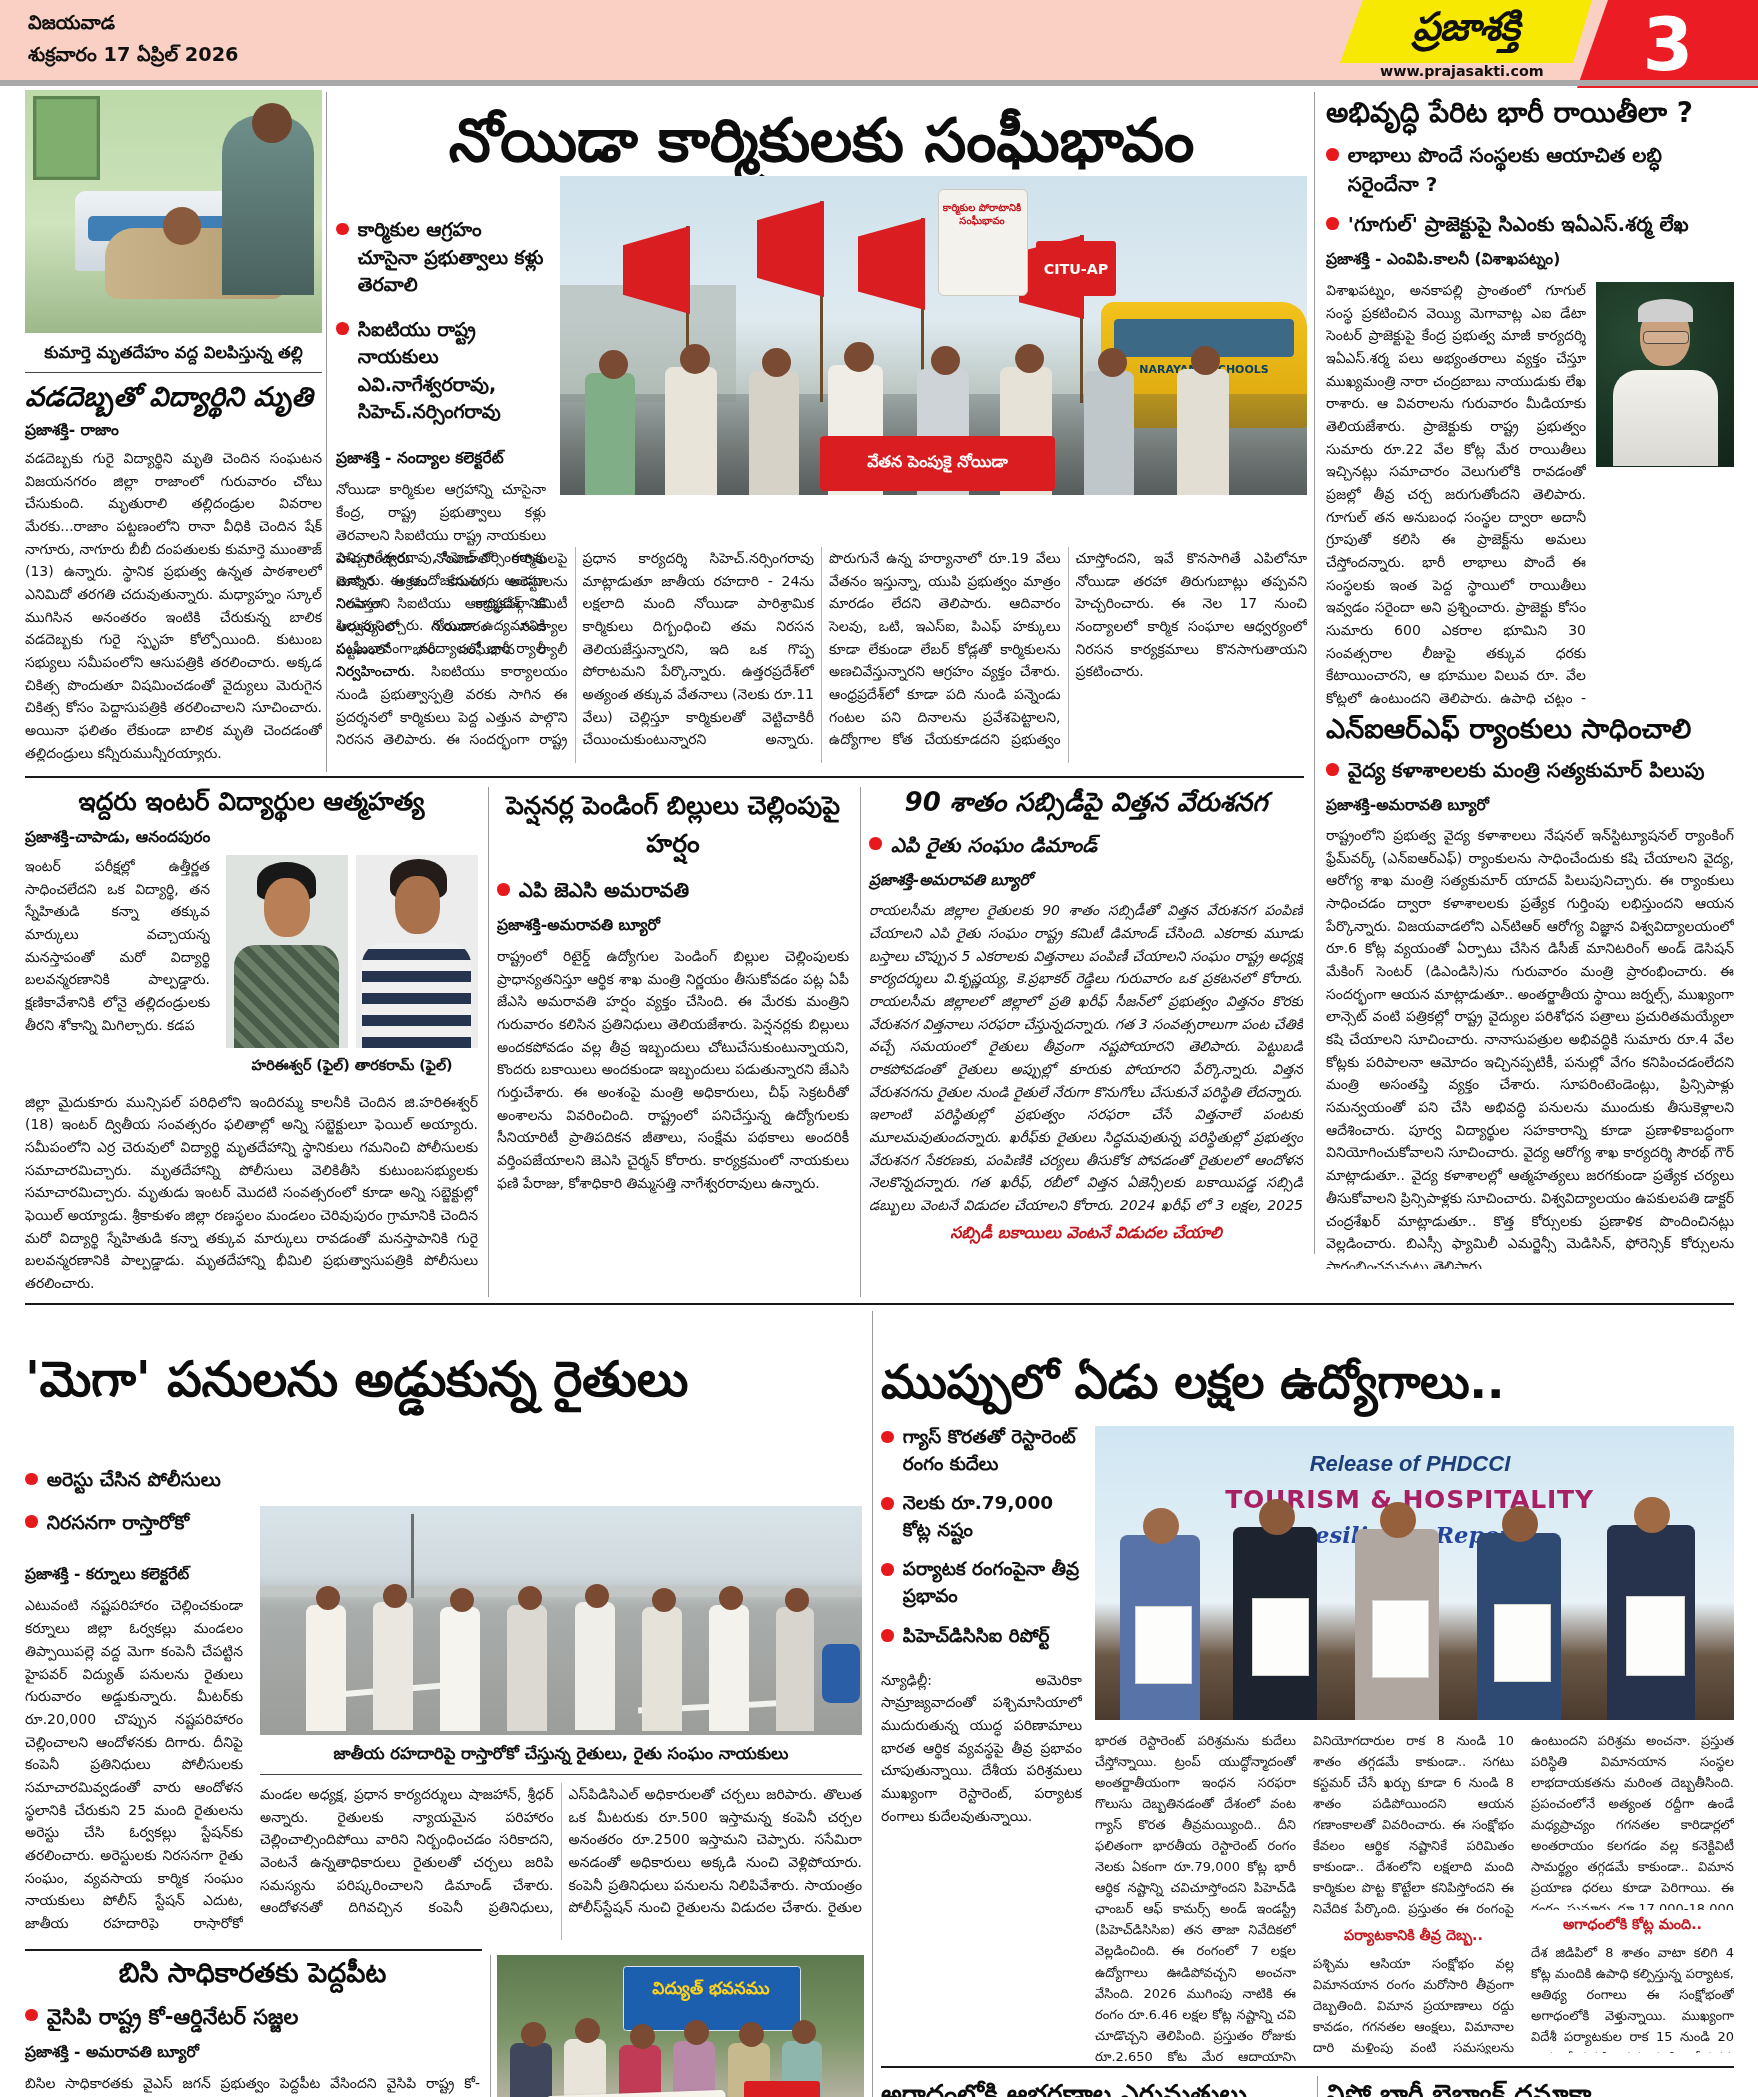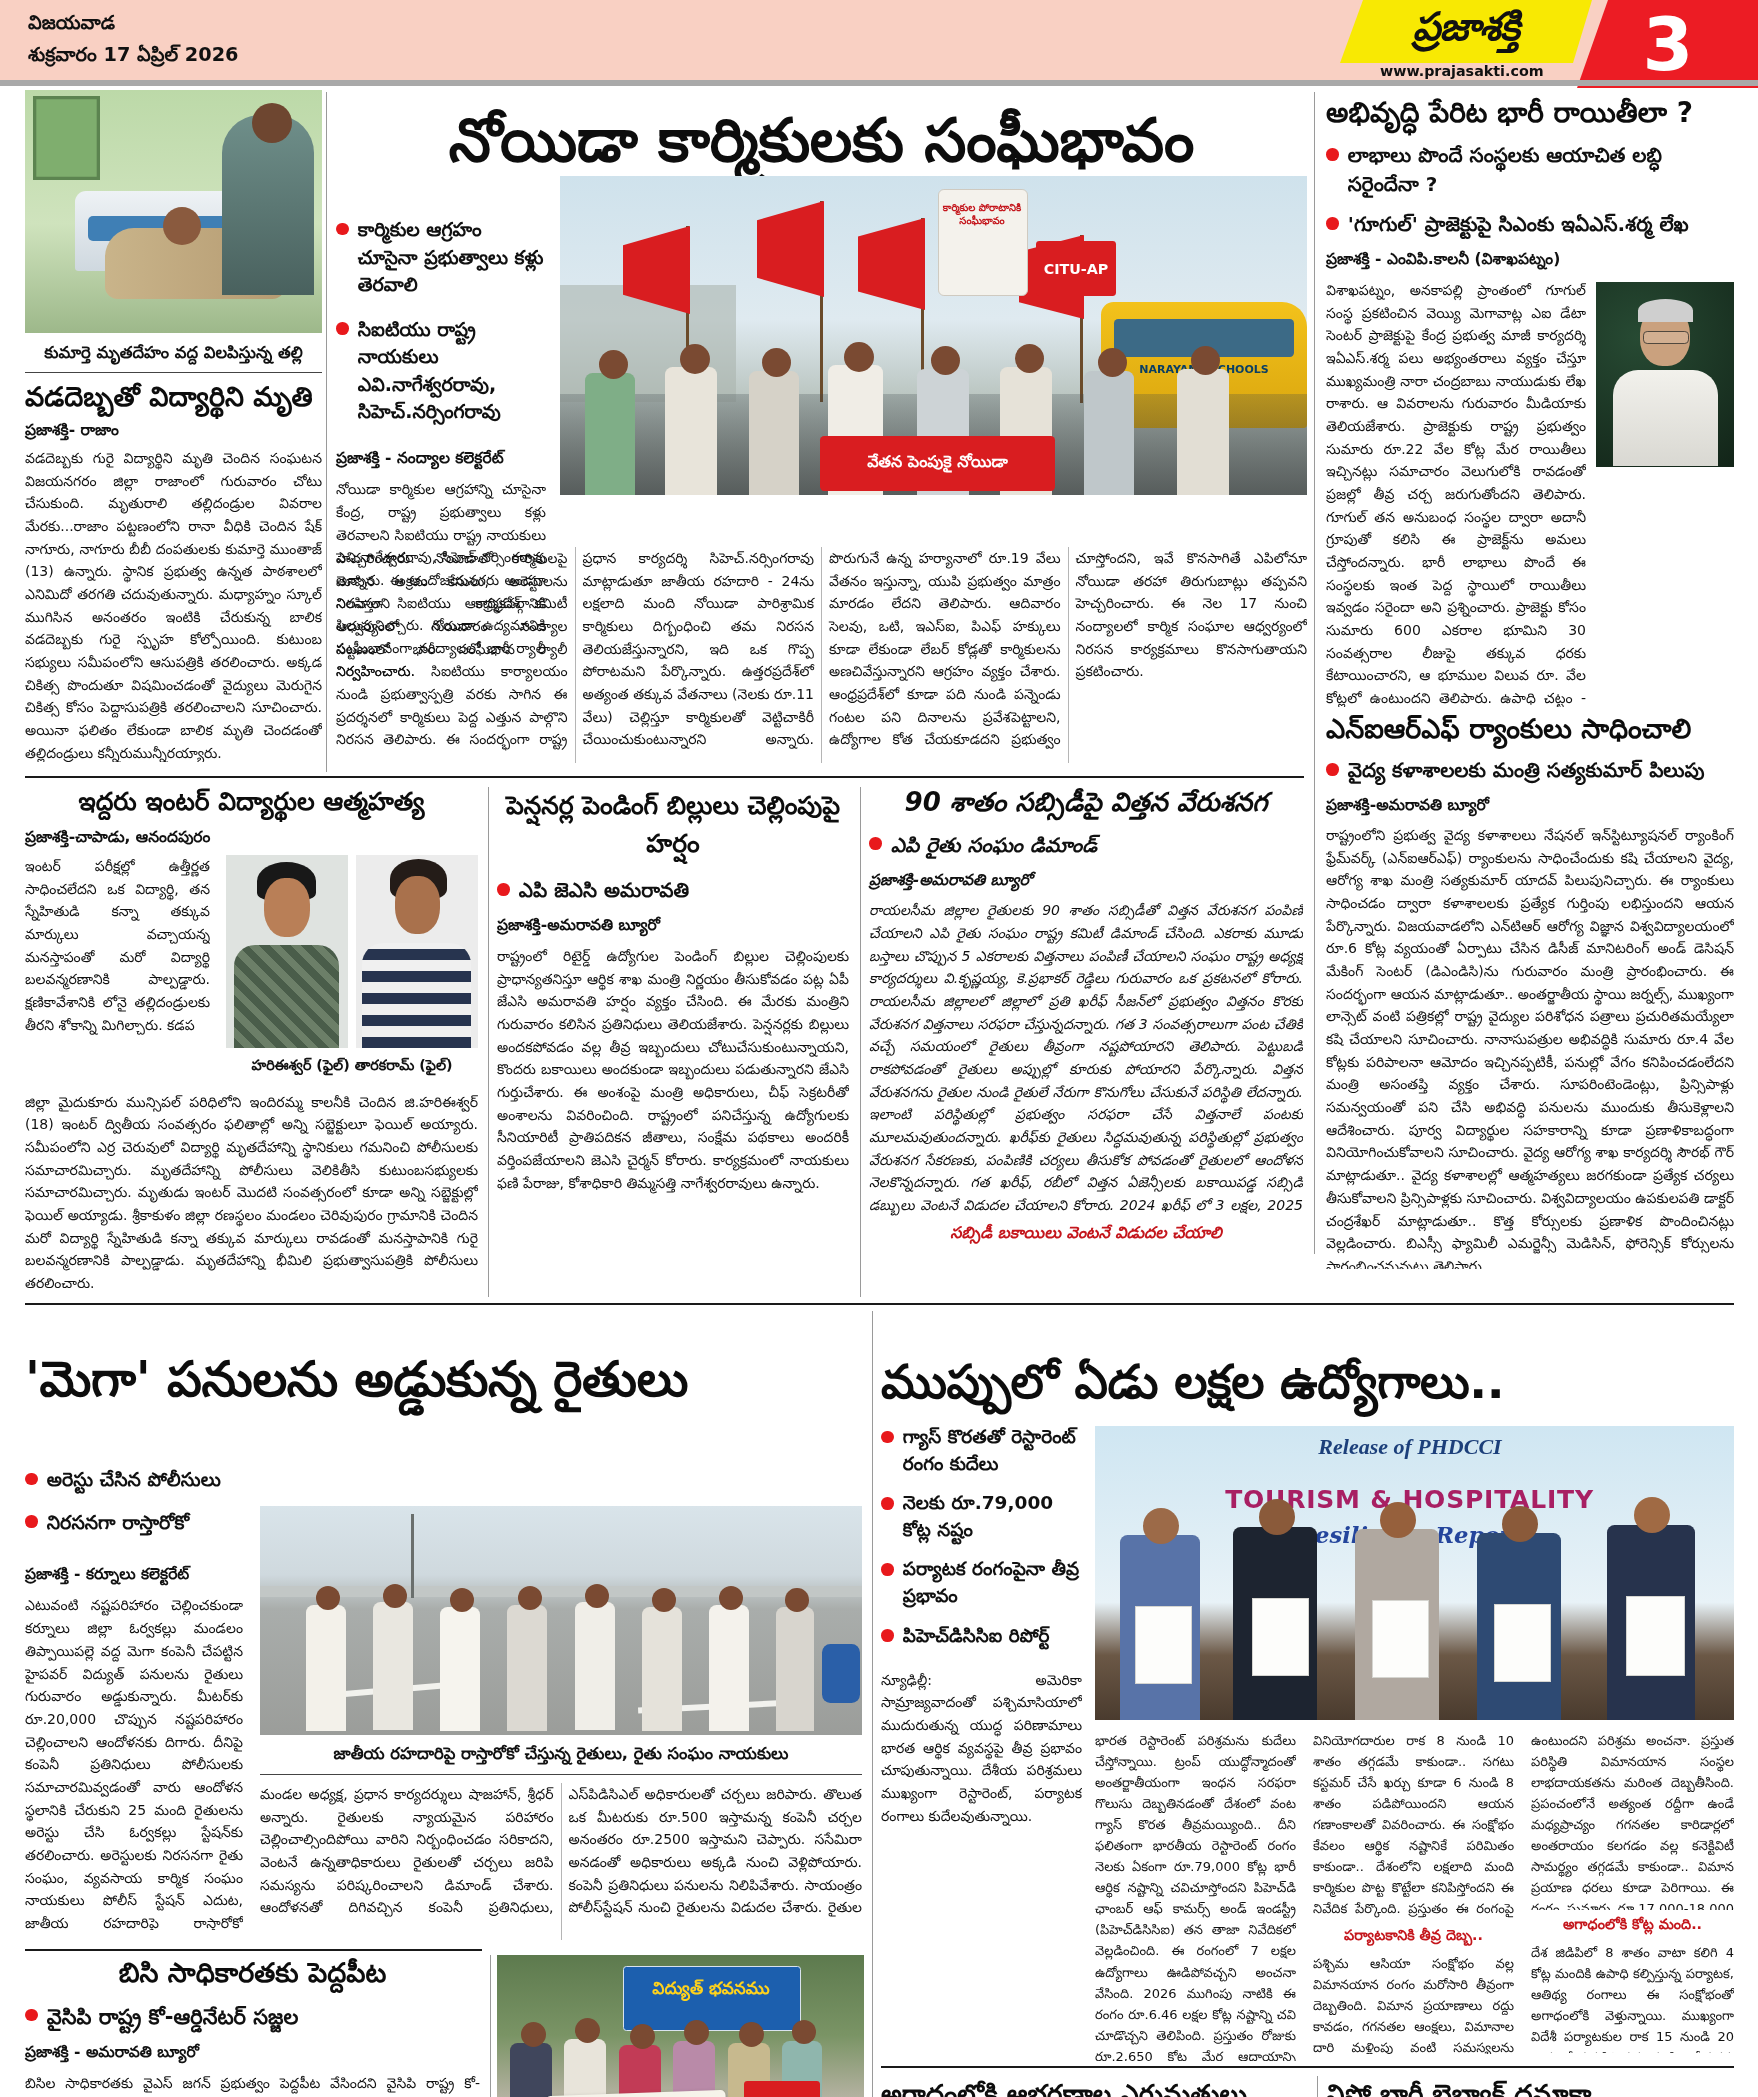--- a/index.html
+++ b/index.html
@@ -63,21 +63,21 @@
       <div class="abs" style="left:8.4px;top:6.3px;width:63px;height:80px;background:#7fae6e;border:2.5px solid #5c8450;box-shadow:inset 0 0 0 1.3px #5c8450;"></div>
       <div class="abs" style="left:50px;top:101px;width:235px;height:80px;background:linear-gradient(180deg,#eef2f5,#cfd8df);border-radius:11px 11px 3.4px 3.4px;"></div>
       <div class="abs" style="left:63px;top:126px;width:218px;height:25px;background:#3f7fb5;border-radius:5px;"></div>
       <div class="abs" style="left:80px;top:138px;width:180px;height:71px;background:linear-gradient(90deg,#c9b48a,#b59b72);border-radius:29px 17px 12.6px 12.6px;"></div>
       <div class="abs head" style="left:138px;top:117px;width:38px;height:38px;background:#8a5a3e;"></div>
       <div class="abs" style="left:197px;top:25px;width:92px;height:180px;background:linear-gradient(180deg,#6f8f8a,#49615e);border-radius:38px 38px 0 0;"></div>
       <div class="abs head" style="left:227px;top:12.6px;width:40px;height:40px;background:#6e4630;"></div>
     </div>
     <div class="caption" style="position:absolute;left:0;top:252px;width:297px;text-align:center;">కుమార్తె మృతదేహం వద్ద విలపిస్తున్న తల్లి</div>
     <div class="rule-h-thin" style="left:0;top:282px;width:297px;"></div>
-    <div class="headline" style="position:absolute;left:0;top:291px;width:297px;font-size:27px;">వడదెబ్బతో విద్యార్థిని మృతి</div>
+    <div class="headline" style="position:absolute;left:0;top:291px;width:297px;font-size:27px;font-style:italic;">వడదెబ్బతో విద్యార్థిని మృతి</div>
     <div class="byline" style="position:absolute;left:0;top:331px;">ప్రజాశక్తి- రాజాం</div>
     <div class="body-txt" style="position:absolute;left:0;top:357px;width:297px;height:315px;">వడదెబ్బకు గురై విద్యార్థిని మృతి చెందిన సంఘటన విజయనగరం జిల్లా రాజాంలో గురువారం చోటు చేసుకుంది. మృతురాలి తల్లిదండ్రుల వివరాల మేరకు...రాజాం పట్టణంలోని రానా వీధికి చెందిన షేక్ నాగూరు, నాగూరు బీబీ దంపతులకు కుమార్తె ముంతాజ్ (13) ఉన్నారు. స్థానిక ప్రభుత్వ ఉన్నత పాఠశాలలో ఎనిమిదో తరగతి చదువుతున్నారు. మధ్యాహ్నం స్కూల్ ముగిసిన అనంతరం ఇంటికి చేరుకున్న బాలిక వడదెబ్బకు గురై స్పృహ కోల్పోయింది. కుటుంబ సభ్యులు సమీపంలోని ఆసుపత్రికి తరలించారు. అక్కడ చికిత్స పొందుతూ విషమించడంతో వైద్యులు మెరుగైన చికిత్స కోసం పెద్దాసుపత్రికి తరలించాలని సూచించారు. అయినా ఫలితం లేకుండా బాలిక మృతి చెందడంతో తల్లిదండ్రులు కన్నీరుమున్నీరయ్యారు.</div>
   </div>
 
   <div class="abs" style="left:336px;top:90px;width:971px;height:675px;">
     <div class="h-big" style="position:absolute;left:0;top:17px;width:971px;font-size:60px;text-align:center;">నోయిడా కార్మికులకు సంఘీభావం</div>
 
     <div class="abs" style="left:0;top:126px;width:210px;height:541px;">
       <div class="bullet-row">
         <span class="dot"></span>
@@ -299,21 +299,21 @@
         <span class="dot"></span>
         <span class="bullet-txt" style="font-size:18.5px;">పర్యాటక రంగంపైనా తీవ్ర ప్రభావం</span>
       </div>
       <div class="bullet-row" style="margin-top:12.6px;">
         <span class="dot"></span>
         <span class="bullet-txt" style="font-size:18.5px;">పిహెచ్‌డిసిసిఐ రిపోర్ట్</span>
       </div>
       <div class="body-txt" style="margin-top:19.3px;height:235px;">న్యూఢిల్లీ: అమెరికా సామ్రాజ్యవాదంతో పశ్చిమాసియాలో ముదురుతున్న యుద్ధ పరిణామాలు భారత ఆర్థిక వ్యవస్థపై తీవ్ర ప్రభావం చూపుతున్నాయి. దేశీయ పరిశ్రమలు ముఖ్యంగా రెస్టారెంట్, పర్యాటక రంగాలు కుదేలవుతున్నాయి.</div>
     </div>
     <div class="photo" style="left:214px;top:111px;width:639px;height:294px;background:linear-gradient(180deg,#cfe6f2 0%,#e8f2f7 60%,#6b5846 78%,#4a3b2e 100%);">
-      <div class="ph-label" style="left:126px;top:8px;width:378px;font-size:22px;color:#1c3f7a;font-style:italic;font-family:Liberation Serif, serif;">Release of PHDCCI</div>
+      <div class="ph-label" style="left:126px;top:25px;width:378px;font-size:22px;color:#1c3f7a;font-style:italic;font-family:Liberation Sans, sans-serif;">Release of PHDCCI</div>
       <div class="ph-label" style="left:109px;top:59px;width:411px;font-size:25px;color:#a81f63;letter-spacing:0.8px;">TOURISM &amp; HOSPITALITY</div>
       <div class="ph-label" style="left:138px;top:96px;width:352px;font-size:22.7px;color:#24459c;font-style:italic;font-family:'DejaVu Serif','Liberation Serif',serif;">Resilience Report</div>
       <div class="ph-label" style="left:260px;top:130px;width:109px;font-size:14.3px;color:#333;">Delhi</div>
       <div class="person" style="left:25px;top:109px;width:80px;height:185px;background:#5873a8;"></div>
       <div class="head" style="left:48px;top:82px;width:36px;height:36px;background:#9c6a48;"></div>
       <div class="person" style="left:138px;top:101px;width:84px;height:193px;background:#1d2430;"></div>
       <div class="head" style="left:164px;top:73px;width:36px;height:36px;background:#8a5a3a;"></div>
       <div class="person" style="left:260px;top:103px;width:84px;height:191px;background:#b0a8a0;"></div>
       <div class="head" style="left:285px;top:76px;width:36px;height:36px;background:#96603c;"></div>
       <div class="person" style="left:382px;top:107px;width:84px;height:187px;background:#2e4a73;"></div>

